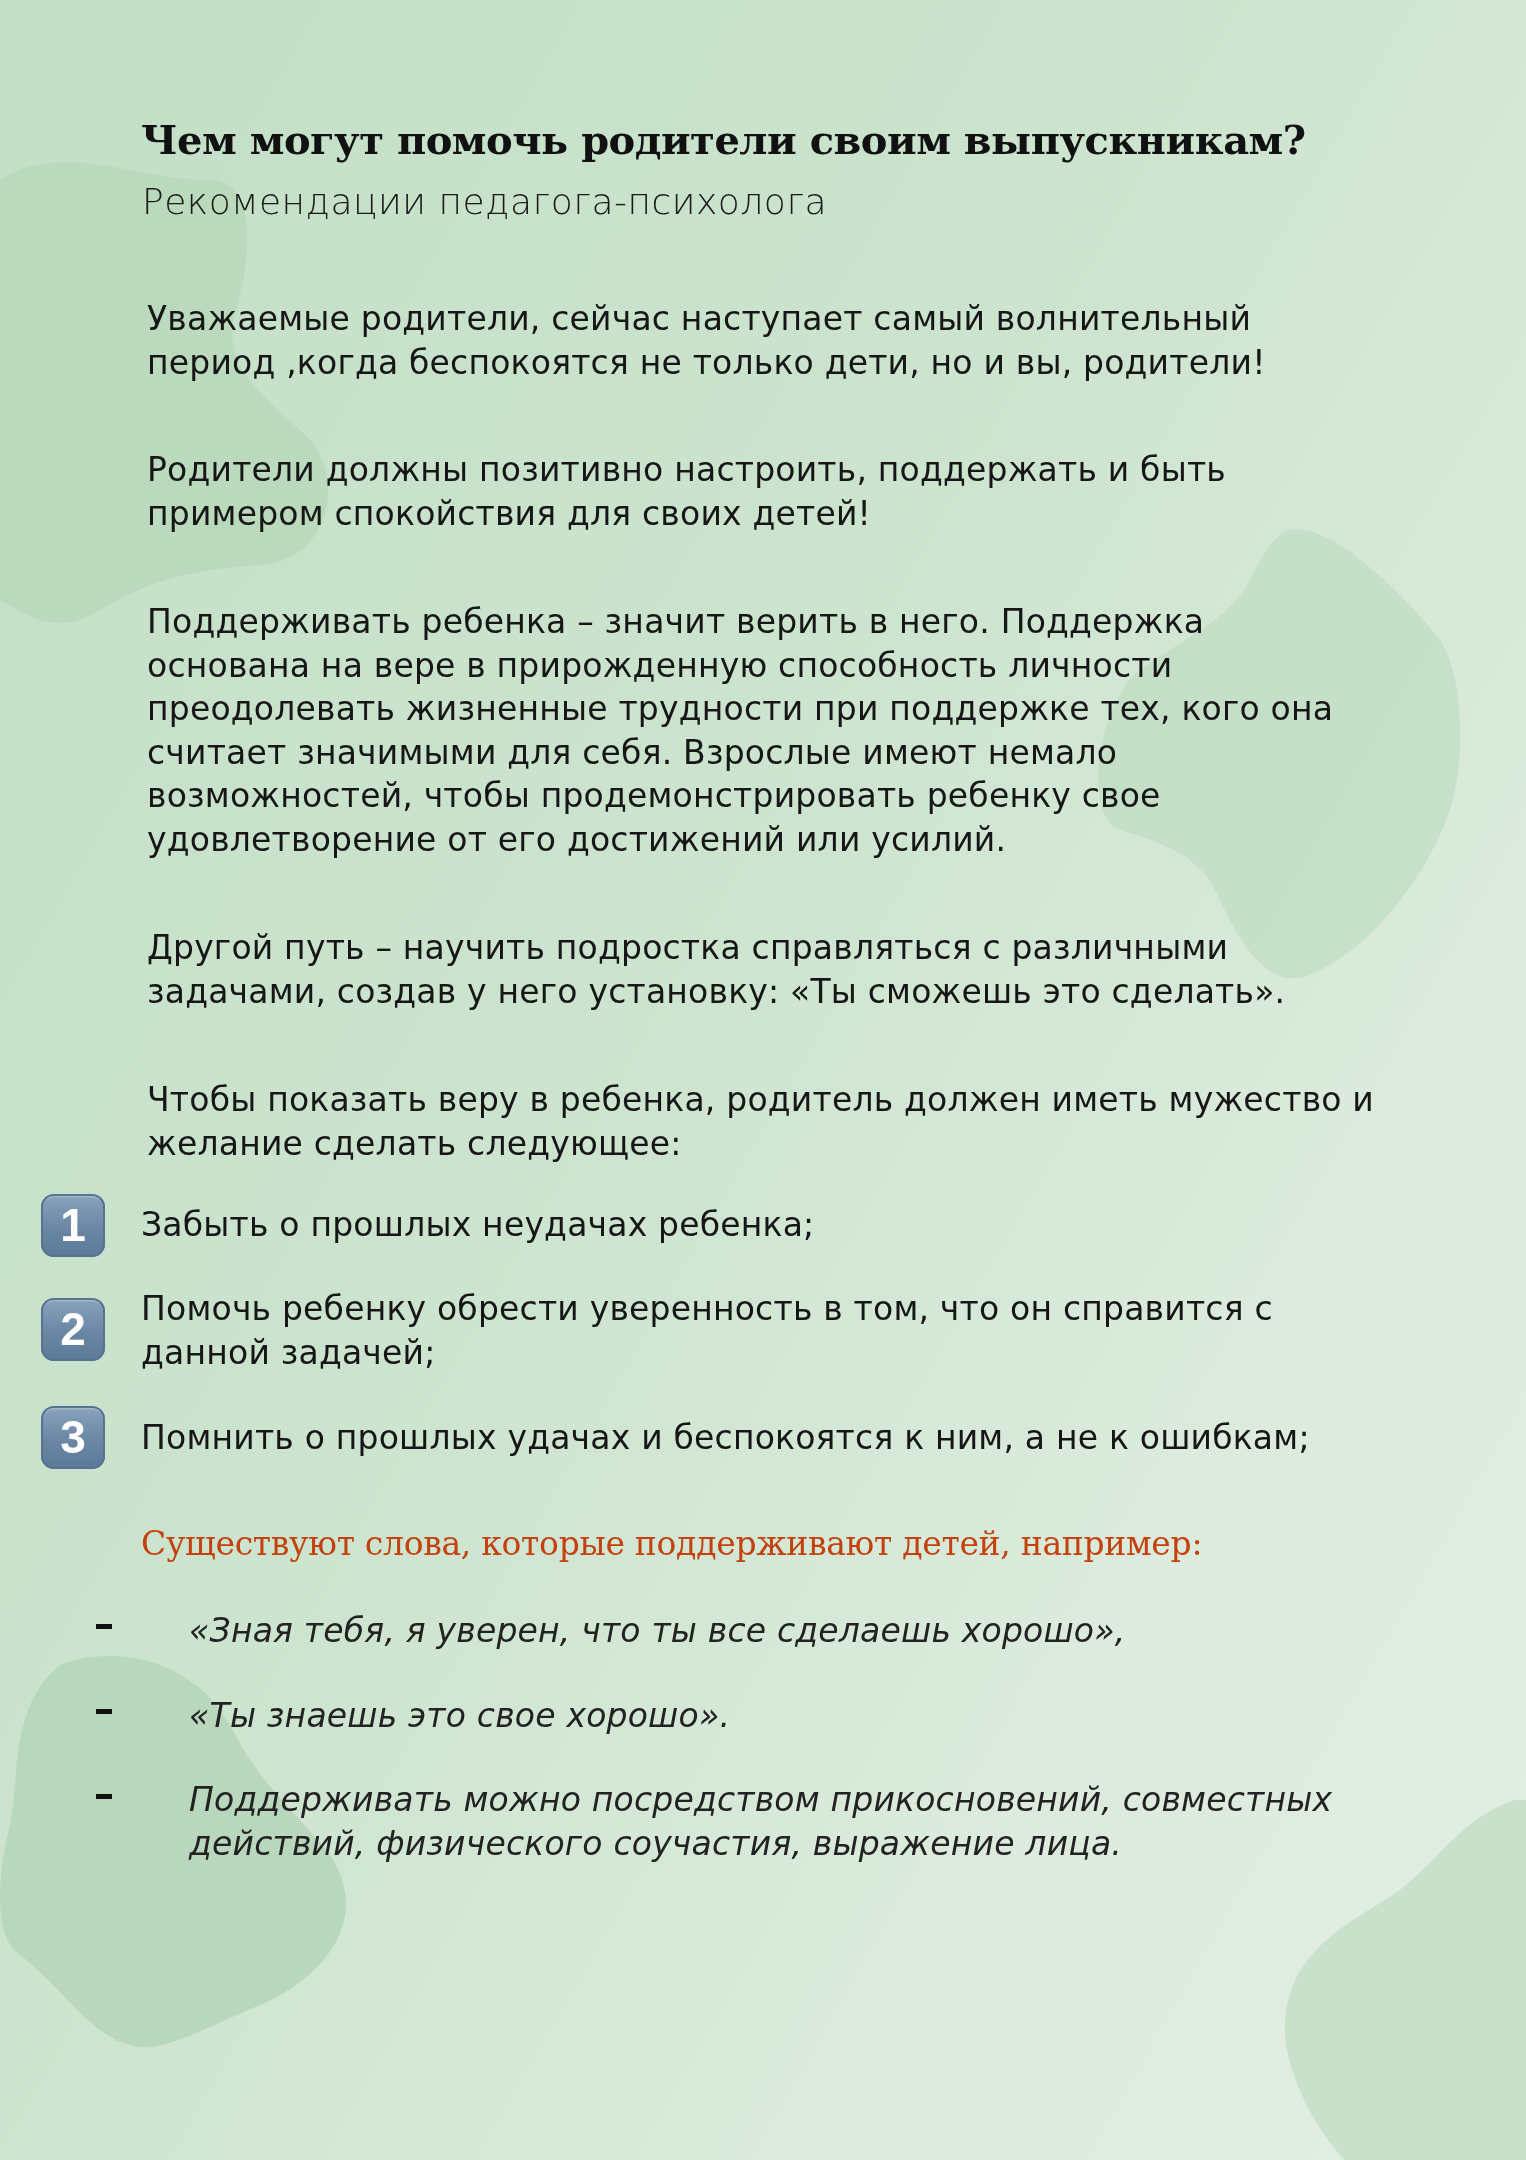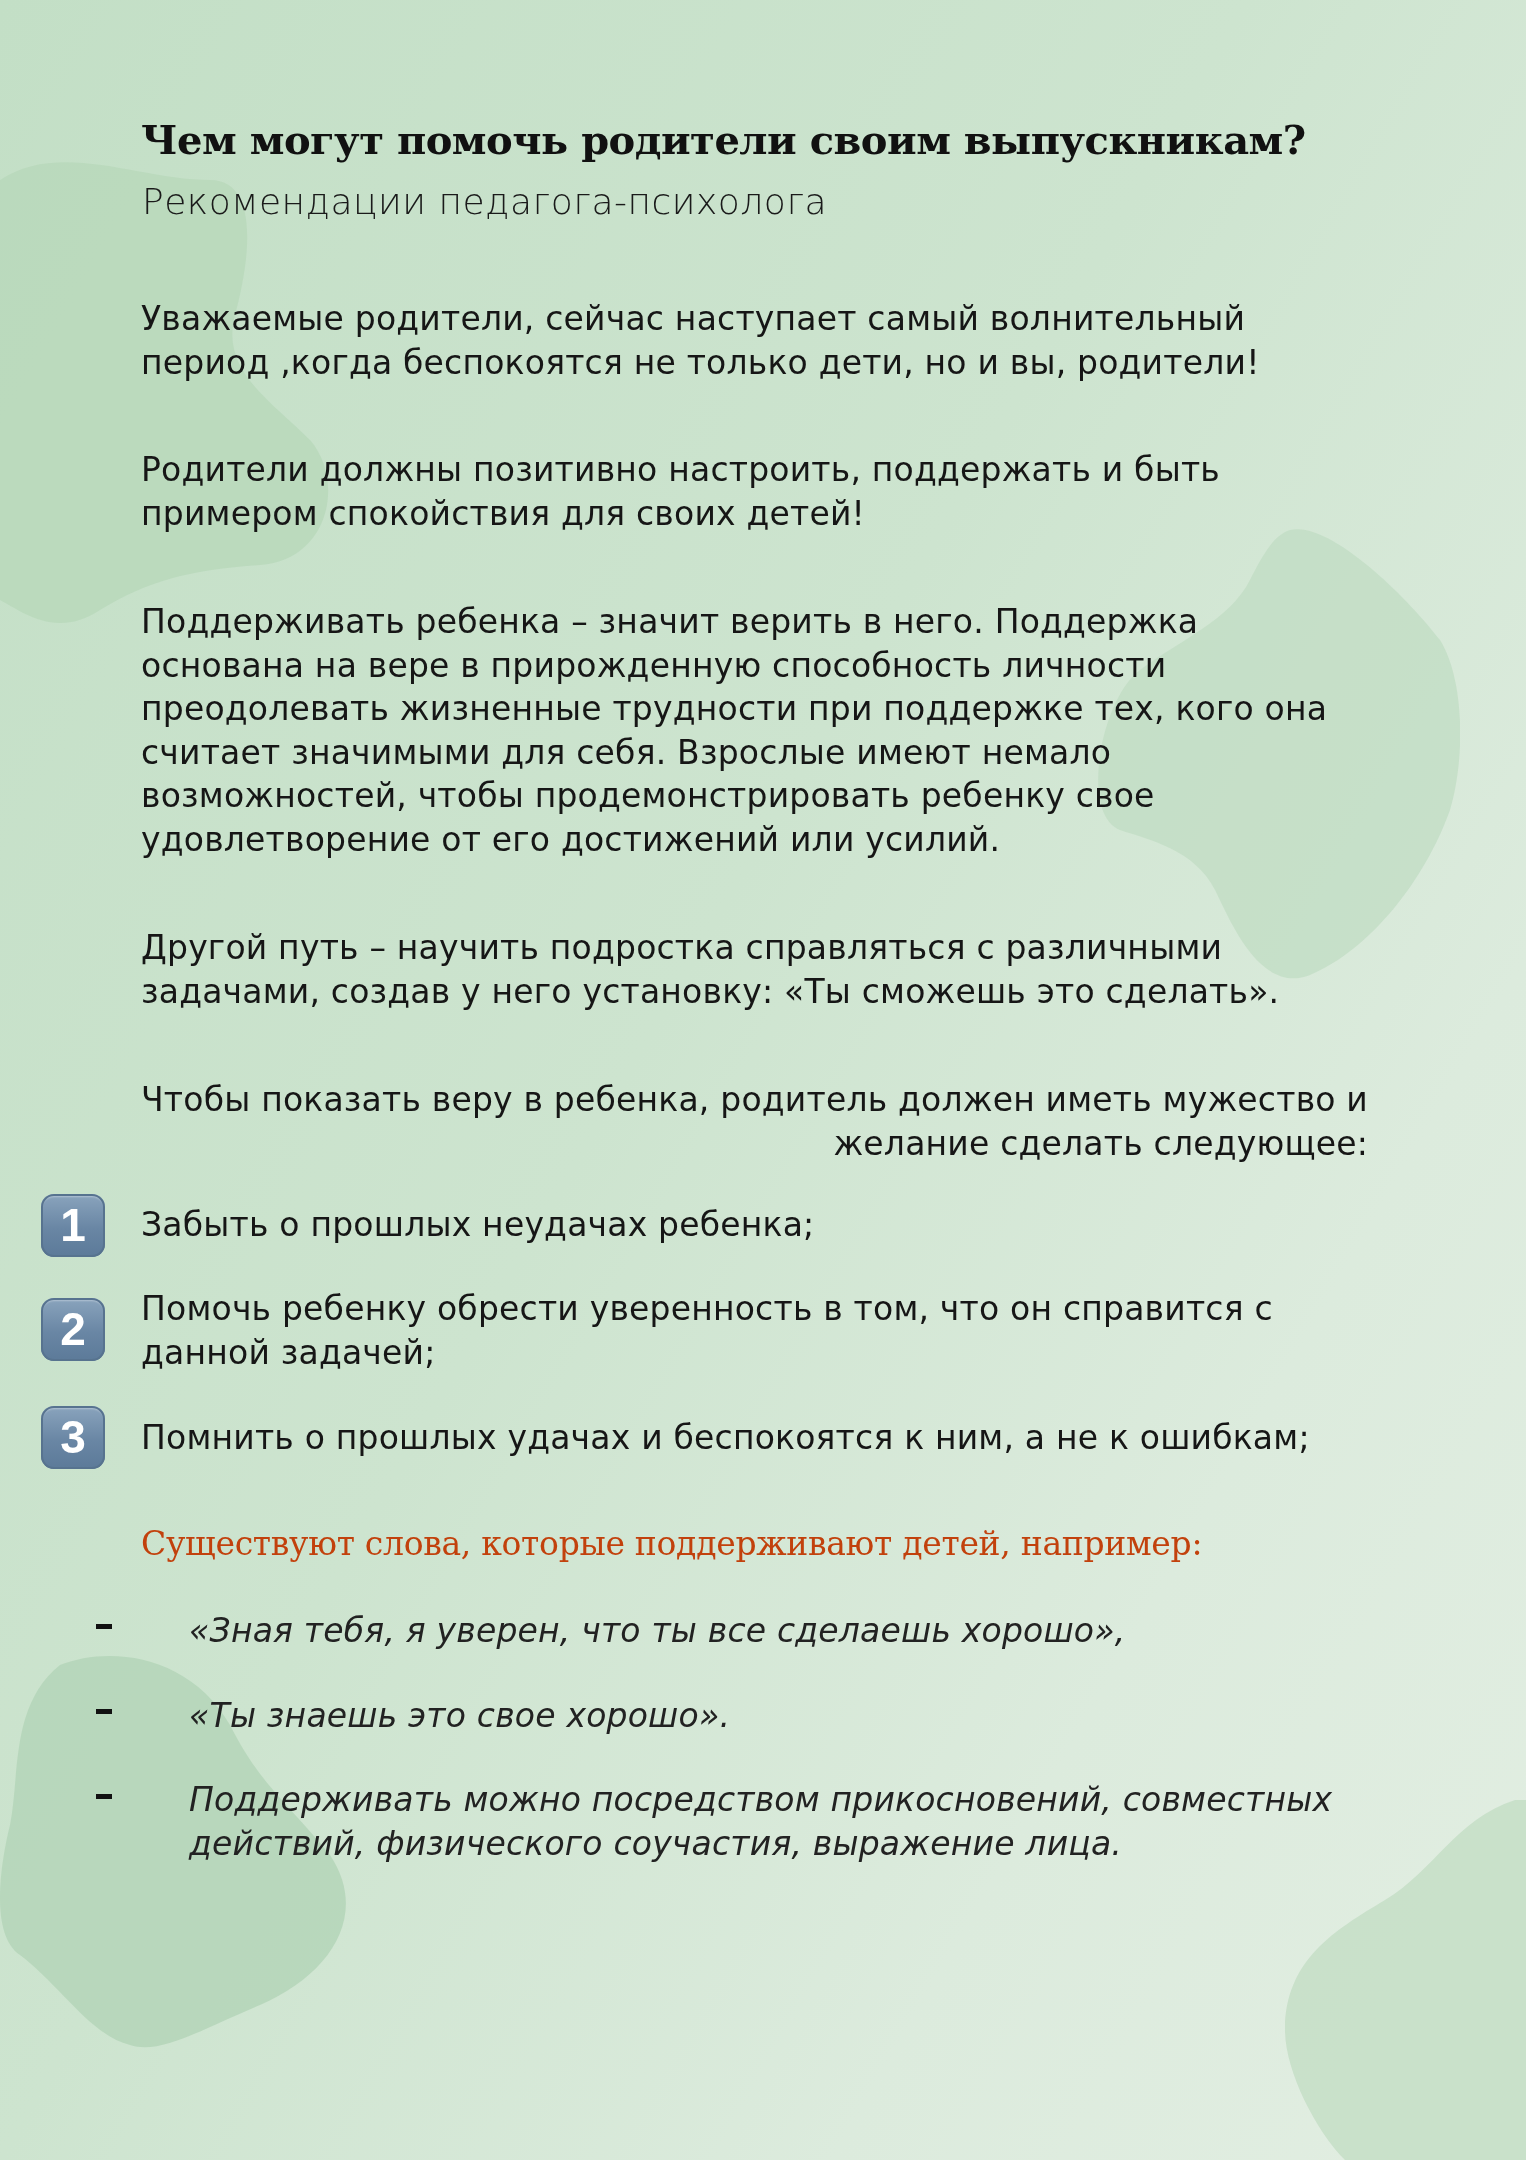--- a/index.html
+++ b/index.html
@@ -44,21 +44,21 @@
     top: 181px;
     font-family: "DejaVu Sans", sans-serif;
     font-weight: 300;
     font-size: 36px;
     color: #1a1a1a;
     letter-spacing: 0.5px;
     white-space: nowrap;
   }
   .para {
     position: absolute;
-    left: 141px;
+    left: 147px;
     font-size: 33px;
     line-height: 43.5px;
     color: #161616;
     letter-spacing: 0.2px;
     white-space: pre-line;
     margin: 0;
   }
   .badge {
     position: absolute;
     left: 41px;
@@ -142,21 +142,21 @@
   <p class="para" style="top:448px;">Родители должны позитивно настроить, поддержать и быть
 примером спокойствия для своих детей!</p>
   <p class="para" style="top:600px;">Поддерживать ребенка – значит верить в него. Поддержка
 основана на вере в прирожденную способность личности
 преодолевать жизненные трудности при поддержке тех, кого она
 считает значимыми для себя. Взрослые имеют немало
 возможностей, чтобы продемонстрировать ребенку свое
 удовлетворение от его достижений или усилий.</p>
   <p class="para" style="top:926px;">Другой путь – научить подростка справляться с различными
 задачами, создав у него установку: «Ты сможешь это сделать».</p>
-  <p class="para" style="top:1078px;text-align:right;">Чтобы показать веру в ребенка, родитель должен иметь мужество и
+  <p class="para" style="top:1078px;">Чтобы показать веру в ребенка, родитель должен иметь мужество и
 желание сделать следующее:</p>
 
   <div>
     <div>
       <div class="badge" style="top:1194px;">1</div>
       <div class="item-text" style="top:1203px;">Забыть о прошлых неудачах ребенка;</div>
     </div>
     <div>
       <div class="badge" style="top:1298px;">2</div>
       <div class="item-text" style="top:1287px;">Помочь ребенку обрести уверенность в том, что он справится с

